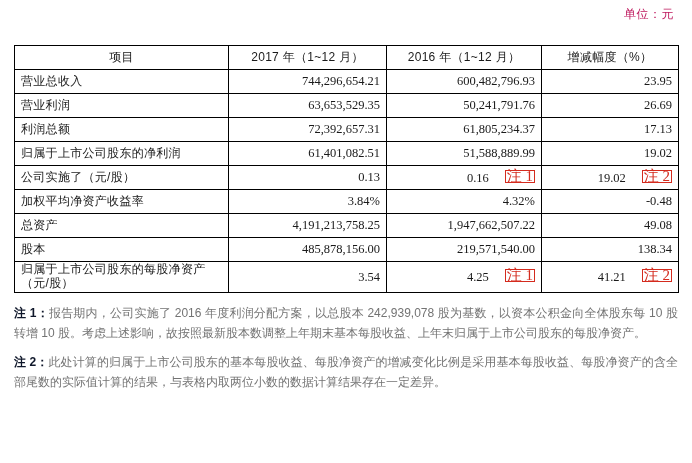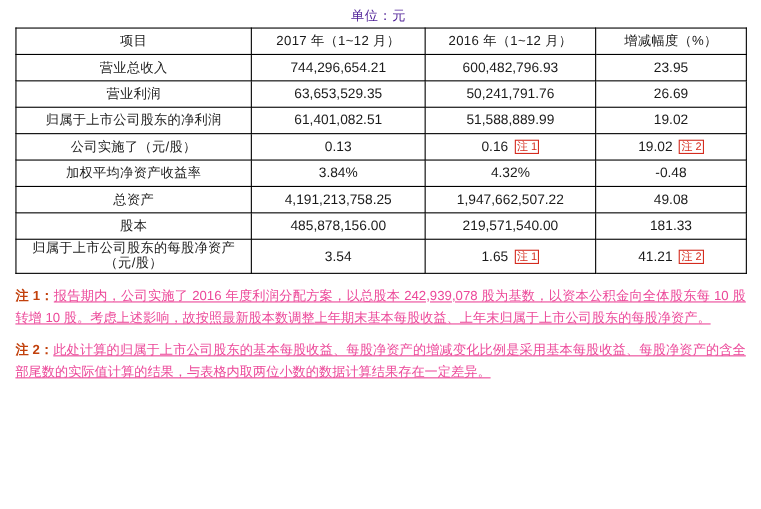--- a/index.html
+++ b/index.html
@@ -15,89 +15,87 @@
     overflow: hidden;
   }
   .page {
     position: relative;
     width: 692px;
     height: 463px;
     box-sizing: border-box;
     padding: 6px 14px 0 14px;
   }
   .unit-line {
-    text-align: center;
+    text-align: right;
     font-size: 12px;
-    color: #4c1d95;
+    color: #be185d;
     padding-right: 4px;
-    margin-bottom: 2px;
+    margin-bottom: 22px;
     letter-spacing: 0.5px;
   }
   table.fin {
     border-collapse: collapse;
     width: 664px;
     table-layout: fixed;
     font-size: 12px;
     border-radius: 10px;
   }
   table.fin td {
     border: 1px solid #000000;
     height: 21px;
     padding: 1px 6px;
     vertical-align: middle;
     line-height: 1.15;
   }
   td.lbl {
-    text-align: center;
     letter-spacing: 0.3px;
   }
   td.num {
-    text-align: center;
+    text-align: right;
     padding-right: 8px;
-    font-family: Liberation Sans, sans-serif;
+    font-family: Liberation Serif, serif;
     font-size: 12.5px;
   }
   td.hdr {
     text-align: center;
     letter-spacing: 0.3px;
   }
   .col1 { width: 214px; }
   .col2 { width: 158px; }
   .col3 { width: 155px; }
   .col4 { width: 137px; }
   .note-sup {
     color: #d42b1e;
-    font-size: 10px;
+    font-size: 15px;
     border: 1px solid #d42b1e;
     padding: 0 1px;
-    margin-left: 6px;
+    margin-left: 16px;
     vertical-align: 1px;
     display: inline-block;
     line-height: 11px;
   }
   .twoline {
     line-height: 1.25;
   }
   .footnotes {
     margin-top: 10px;
     font-size: 12px;
     line-height: 1.72;
   }
   .fn-row {
     display: block;
     margin-bottom: 8px;
     text-align: justify;
   }
   .fn-tag {
-    color: #c2410c;
+    color: #0f172a;
     font-weight: bold;
   }
   .fn-text {
-    color: #ec4899;
-    text-decoration: underline;
+    color: #737373;
   }
 </style>
 </head>
 <body>
 
 <div class="page">
 
   <div class="unit-line">单位：元</div>
 
   <table class="fin">
@@ -123,20 +121,26 @@
         <td class="num">23.95</td>
       </tr>
 
       <tr>
         <td class="lbl">营业利润</td>
         <td class="num">63,653,529.35</td>
         <td class="num">50,241,791.76</td>
         <td class="num">26.69</td>
       </tr>
 
+      <tr>
+        <td class="lbl">利润总额</td>
+        <td class="num">72,392,657.31</td>
+        <td class="num">61,805,234.37</td>
+        <td class="num">17.13</td>
+      </tr>
 
       <tr>
         <td class="lbl">归属于上市公司股东的净利润</td>
         <td class="num">61,401,082.51</td>
         <td class="num">51,588,889.99</td>
         <td class="num">19.02</td>
       </tr>
 
       <tr>
         <td class="lbl">公司实施了（元/股）</td>
@@ -158,27 +162,27 @@
         <td class="num">4,191,213,758.25</td>
         <td class="num">1,947,662,507.22</td>
         <td class="num">49.08</td>
       </tr>
 
 
       <tr>
         <td class="lbl">股本</td>
         <td class="num">485,878,156.00</td>
         <td class="num">219,571,540.00</td>
-        <td class="num">181.33</td>
+        <td class="num">138.34</td>
       </tr>
 
       <tr>
         <td class="lbl twoline">归属于上市公司股东的每股净资产（元/股）</td>
         <td class="num">3.54</td>
-        <td class="num"><span>1.65</span><span class="note-sup">注 1</span></td>
+        <td class="num"><span>4.25</span><span class="note-sup">注 1</span></td>
         <td class="num"><span>41.21</span><span class="note-sup">注 2</span></td>
       </tr>
 
     </tbody>
   </table>
 
   <div class="footnotes">
     <div class="fn-row">
       <span class="fn-tag">注 1：</span><span class="fn-text">报告期内，公司实施了 2016 年度利润分配方案，以总股本 242,939,078 股为基数，以资本公积金向全体股东每 10 股转增 10 股。考虑上述影响，故按照最新股本数调整上年期末基本每股收益、上年末归属于上市公司股东的每股净资产。</span>
     </div>

